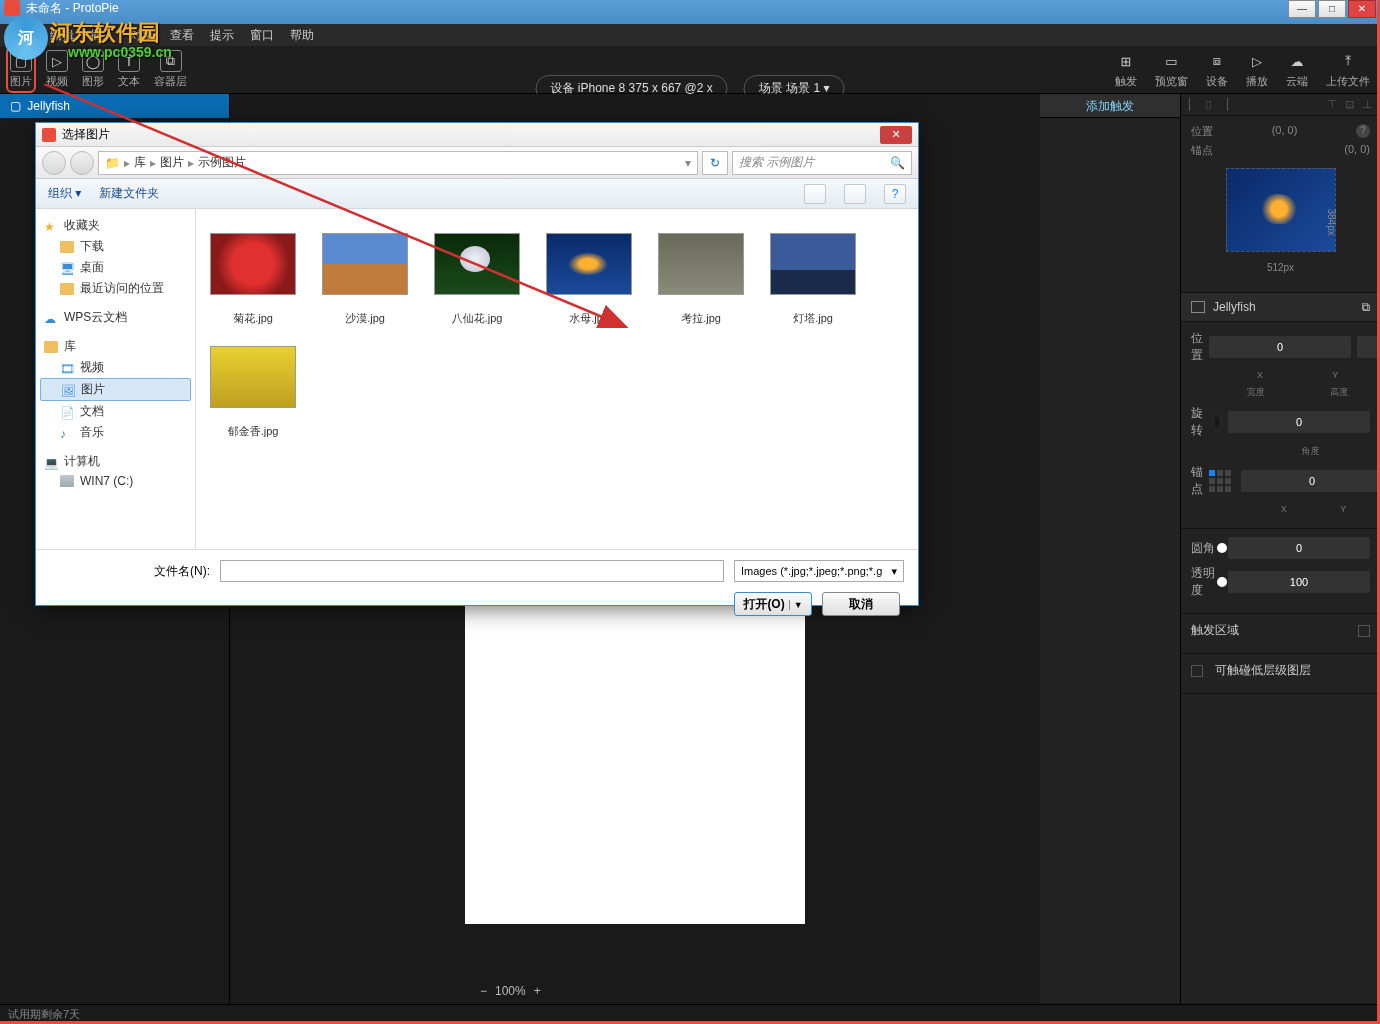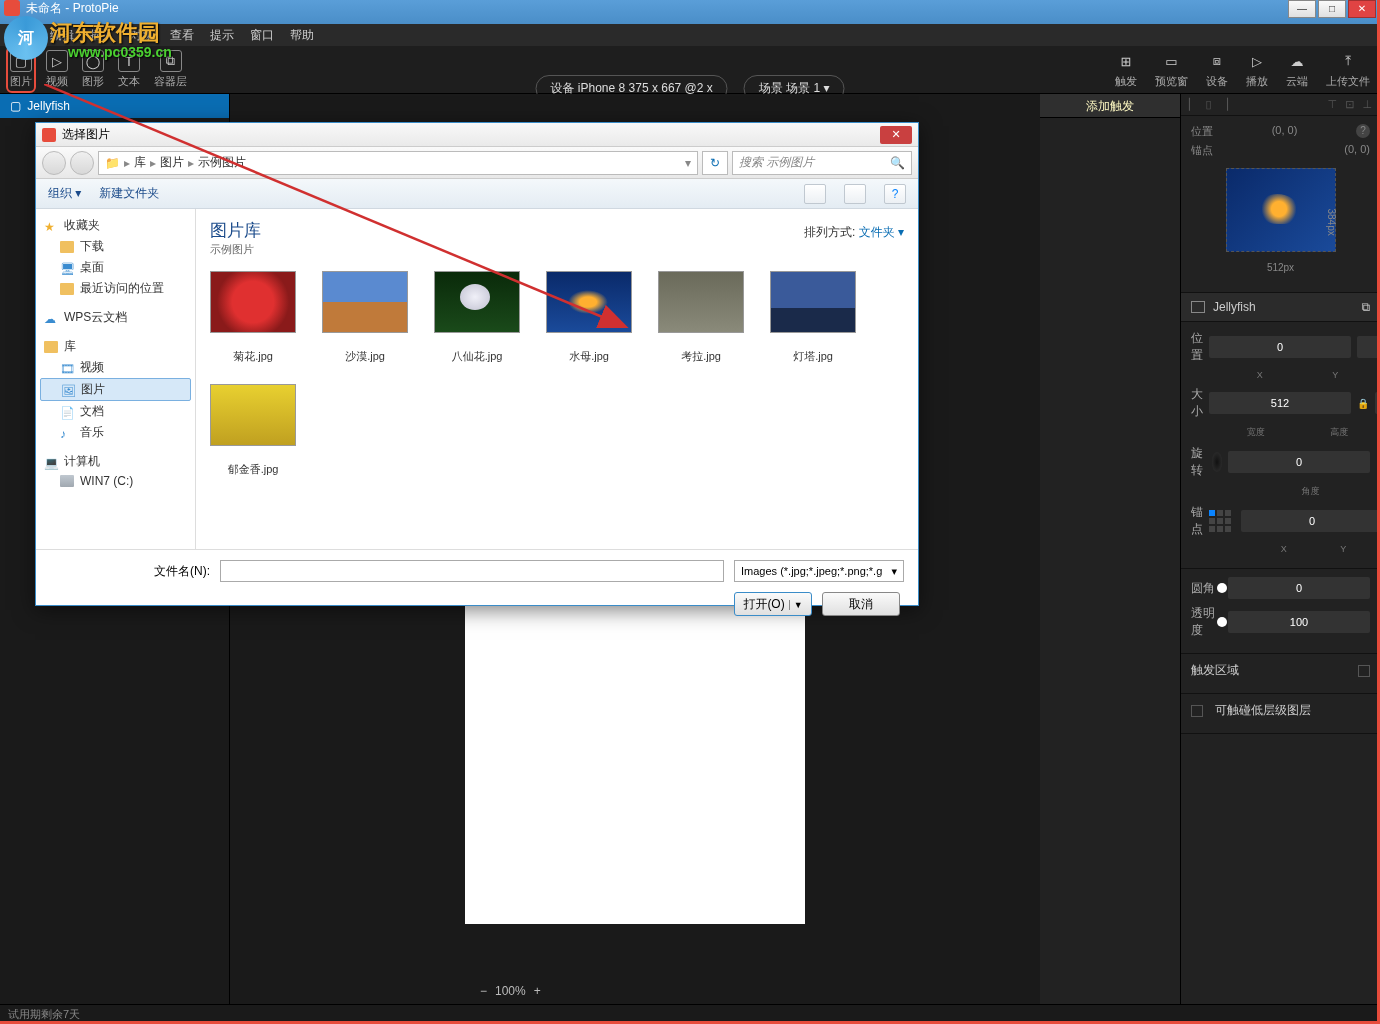--- a/index.html
+++ b/index.html
@@ -28,21 +28,21 @@
 .tool-right .tool-item .tool-icon { border: none; }
 
 
 .main { display: flex; height: calc(100% - 24px - 22px - 48px - 20px); }
 .left-panel { width: 230px; background: #1a1a1a; border-right: 1px solid #000; }
 .layer-item { height: 24px; background: #0a6db3; color: #fff; display: flex; align-items: center; padding: 0 10px; font-size: 12px; gap: 6px; }
 .canvas-area { flex: 1; background: #1a1a1a; display: flex; align-items: center; justify-content: center; position: relative; }
 .canvas-white { width: 340px; height: 590px; background: #fff; position: absolute; top: 240px; }
 .zoom-bar { position: absolute; bottom: 6px; left: 250px; color: #bbb; font-size: 12px; display: flex; align-items: center; gap: 8px; }
 .center-tabs { width: 140px; background: #222; }
-.center-tab-head { height: 24px; background: #2f2f2f; color: #fef9c3; text-align: center; line-height: 24px; font-size: 12px; border-bottom: 1px solid #000; }
+.center-tab-head { height: 24px; background: #2f2f2f; color: #7dd3fc; text-align: center; line-height: 24px; font-size: 12px; border-bottom: 1px solid #000; }
 
 
 .right-panel { width: 200px; background: #222; border-left: 1px solid #000; color: #ccc; font-size: 12px; }
 .right-top-icons { height: 22px; border-bottom: 1px solid #111; display: flex; align-items: center; gap: 8px; padding: 0 8px; color: #555; font-size: 11px; }
 .pos-info { padding: 8px 10px; font-size: 11px; color: #888; }
 .pos-row { display: flex; justify-content: space-between; margin-bottom: 4px; }
 .help-circle { float: right; width: 14px; height: 14px; border-radius: 50%; background: #444; text-align: center; line-height: 14px; font-size: 10px; }
 .preview-thumb { margin: 10px auto; width: 110px; height: 84px; background: linear-gradient(135deg,#0a2a6a,#1a4a9a); position: relative; border: 1px dashed #555; }
 .preview-thumb::after { content: ""; position: absolute; top: 30%; left: 30%; width: 40px; height: 30px; background: radial-gradient(circle,#ffb030 30%,transparent 70%); border-radius: 50% 60% 40% 50%; }
 .preview-dims { text-align: center; font-size: 10px; color: #888; }
@@ -109,21 +109,21 @@
 .t-koala { background: linear-gradient(#6a6a5a,#8a8a7a); }
 .t-light { background: linear-gradient(#3a5a9a 60%, #1a2a4a 60%); }
 .t-peng { background: linear-gradient(#a0c8e8 60%, #e8e8e8 60%); }
 .t-tulip { background: linear-gradient(#e8d030,#c0a020); }
 .dlg-bottom { padding: 10px 14px; border-top: 1px solid #ddd; }
 .file-row { display: flex; align-items: center; gap: 10px; margin-bottom: 10px; }
 .file-label { width: 60px; text-align: right; padding-left: 100px; box-sizing: content-box; }
 .file-input { flex: 1; height: 22px; border: 1px solid #aaa; background: #fff; }
 .file-type { width: 170px; height: 22px; border: 1px solid #aaa; background: #fff; padding: 0 6px; display: flex; align-items: center; font-size: 11px; }
 .dlg-buttons { display: flex; justify-content: flex-end; gap: 10px; padding-right: 4px; }
-.dlg-btn { width: 78px; height: 24px; border: 1px solid #888; background: linear-gradient(#fafafa,#e0e0e0); border-radius: 3px; text-align: center; line-height: 22px; }
+.dlg-btn { width: 78px; height: 24px; border: 1px solid #888; background: linear-gradient(#fafafa,#e0e0e0); border-radius: 3px; text-align: center; line-height: 22px; font-weight: bold; }
 .dlg-btn.primary { border: 1px solid #3a8cc8; }
 .dlg-btn .dd { border-left: 1px solid #888; padding-left: 4px; margin-left: 4px; font-size: 9px; }
 
 
 .red-arrow { position: absolute; top: 84px; left: 44px; width: 600px; height: 300px; pointer-events: none; z-index: 100; }
 
 
 .wm1 { position: absolute; top: 18px; left: 50px; color: #f0b030; font-size: 22px; font-weight: bold; text-shadow: 1px 1px 2px #000; z-index: 200; pointer-events: none; }
 .wm2 { position: absolute; top: 44px; left: 68px; color: #4ad030; font-size: 14px; font-weight: bold; text-shadow: 1px 1px 2px #000; z-index: 200; pointer-events: none; }
 .wm-logo { position: absolute; top: 16px; left: 4px; width: 44px; height: 44px; border-radius: 50%; background: conic-gradient(#3a9ad8,#6ac0f0,#3a9ad8); z-index: 200; display:flex; align-items:center; justify-content:center; color:#fff; font-weight:bold; font-size:16px; pointer-events:none; }
@@ -264,26 +264,20 @@
       <div class="prop-row">
         <span class="prop-label">位置</span>
         <input class="prop-input" value="0" style="">
         <input class="prop-input" value="0" style="">
       </div>
       <div class="prop-row">
           <span class="prop-label"></span>
           <span class="prop-sub" style="flex:1">X</span>
           <span class="prop-sub" style="flex:1">Y</span>
         </div>
-      <div class="prop-row">
-        <span class="prop-label">大小</span>
-        <input class="prop-input" value="512" style="">
-        <span class="lock-icon">🔒</span>
-        <input class="prop-input" value="384" style="">
-      </div>
       <div class="prop-row">
           <span class="prop-label"></span>
           <span class="prop-sub" style="flex:1">宽度</span>
           <span style="width:10px"></span>
           <span class="prop-sub" style="flex:1">高度</span>
         </div>
       <div class="prop-row">
         <span class="prop-label">旋转</span>
         <div class="rot-dial"></div>
         <input class="prop-input" value="0" style="">
@@ -439,30 +433,20 @@
             <span class="sb-ico">💻</span>
             <span>计算机</span>
           </div>
         <div class="sb-item">
             <span class="sb-ico ico-drive"></span>
             <span>WIN7 (C:)</span>
           </div>
       </div>
     </div>
     <div class="dlg-files">
-      <div class="files-head">
-        <div>
-          <div class="lib-title">图片库</div>
-          <div class="lib-sub">示例图片</div>
-        </div>
-        <div class="sort-by">
-          <span>排列方式:</span>
-          <span class="sort-link">文件夹 ▾</span>
-        </div>
-      </div>
       <div class="thumbs">
         <div class="thumb">
             <div class="thumb-img t-flower"></div>
             <div class="thumb-name">菊花.jpg</div>
           </div>
         <div class="thumb">
             <div class="thumb-img t-desert"></div>
             <div class="thumb-name">沙漠.jpg</div>
           </div>
         <div class="thumb">

